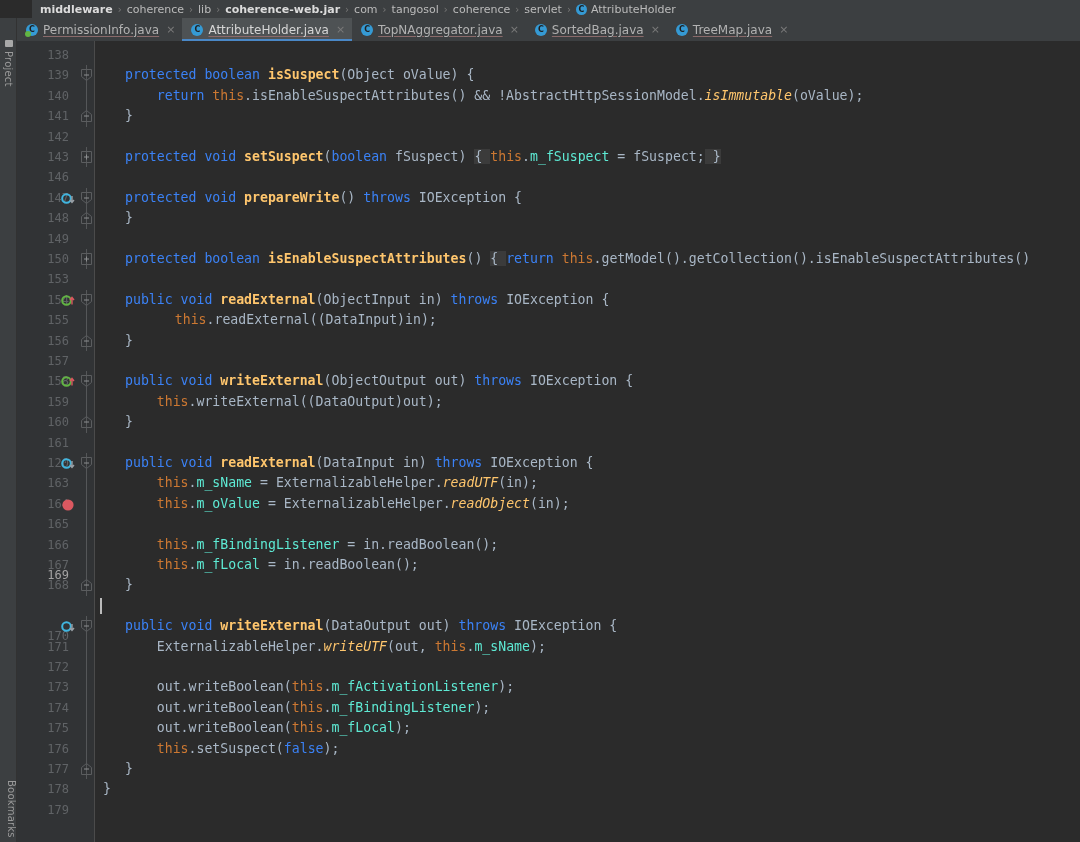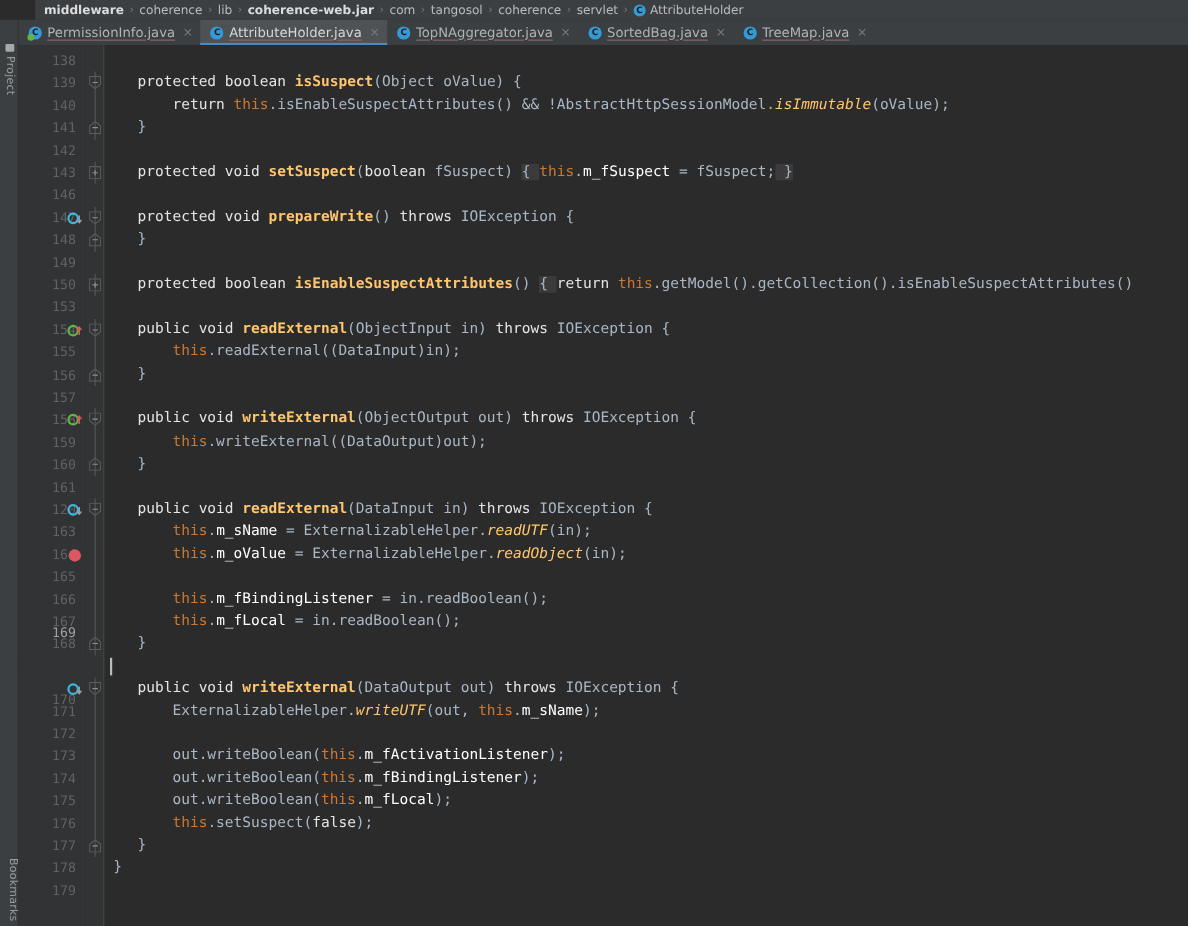--- a/index.html
+++ b/index.html
@@ -130,24 +130,24 @@
 
   
   .gic{position:absolute;width:14px;height:14px;}
 
   
   .caret{
     position:absolute;width:2px;height:16px;background:#bbbbbb;top:2px;
   }
 
   
-  .kw{color:#e5e5e5;margin-top:40px;}
+  .kw{color:#3b82f6;margin-top:40px;}
   .fnb{color:#ffc66d;font-weight:bold;}
   .sm{color:#ffc66d;font-style:italic;}
-  .fld{color:#ffffff;}
+  .fld{color:#5eead4;}
   .pl{color:#a9b7c6;}
   .br{background:#3b3b3b;color:#a9b7c6;}
   .thi{color:#cc7832;}
 </style>
 </head>
 <body>
 
 <div class="app">
 
   <div class="navbar" id="navbar">
@@ -482,21 +482,21 @@
         <div class="code" style="top: 65.2px; left: 30px;"><span class="pl">}</span></div>
         <div class="code" style="top: 85.6px; left: 30px;"></div>
         <div class="code" style="top: 106px; left: 30px;"><span class="kw">protected </span><span class="kw">void </span><span class="fnb">setSuspect</span><span class="pl">(</span><span class="kw">boolean </span><span class="pl">fSuspect) </span><span class="br">{ </span><span class="thi">this</span><span class="pl">.</span><span class="fld">m_fSuspect</span><span class="pl"> = fSuspect;</span><span class="br"> }</span></div>
         <div class="code" style="top: 126.4px; left: 30px;"></div>
         <div class="code" style="top: 146.8px; left: 30px;"><span class="kw">protected </span><span class="kw">void </span><span class="fnb">prepareWrite</span><span class="pl">() </span><span class="kw">throws </span><span class="pl">IOException {</span></div>
         <div class="code" style="top: 167.2px; left: 30px;"><span class="pl">}</span></div>
         <div class="code" style="top: 187.6px; left: 30px;"></div>
         <div class="code" style="top: 208px; left: 30px;"><span class="kw">protected </span><span class="kw">boolean </span><span class="fnb">isEnableSuspectAttributes</span><span class="pl">() </span><span class="br">{ </span><span class="kw">return </span><span class="thi">this</span><span class="pl">.getModel().getCollection().isEnableSuspectAttributes()</span></div>
         <div class="code" style="top: 228.4px; left: 30px;"></div>
         <div class="code" style="top: 248.8px; left: 30px;"><span class="kw">public </span><span class="kw">void </span><span class="fnb">readExternal</span><span class="pl">(ObjectInput in) </span><span class="kw">throws </span><span class="pl">IOException {</span></div>
-        <div class="code" style="top: 269.2px; left: 30px;"><span class="pl">    </span><span class="thi">this</span><span class="pl">.readExternal((DataInput)in);</span></div>
+        <div class="code" style="top: 269.2px; left: 48px;"><span class="pl">    </span><span class="thi">this</span><span class="pl">.readExternal((DataInput)in);</span></div>
         <div class="code" style="top: 289.6px; left: 30px;"><span class="pl">}</span></div>
         <div class="code" style="top: 310px; left: 30px;"></div>
         <div class="code" style="top: 330.4px; left: 30px;"><span class="kw">public </span><span class="kw">void </span><span class="fnb">writeExternal</span><span class="pl">(ObjectOutput out) </span><span class="kw">throws </span><span class="pl">IOException {</span></div>
         <div class="code" style="top: 350.8px; left: 30px;"><span class="pl">    </span><span class="thi">this</span><span class="pl">.writeExternal((DataOutput)out);</span></div>
         <div class="code" style="top: 371.2px; left: 30px;"><span class="pl">}</span></div>
         <div class="code" style="top: 391.6px; left: 30px;"></div>
         <div class="code" style="top: 412px; left: 30px;"><span class="kw">public </span><span class="kw">void </span><span class="fnb">readExternal</span><span class="pl">(DataInput in) </span><span class="kw">throws </span><span class="pl">IOException {</span></div>
         <div class="code" style="top: 432.4px; left: 30px;"><span class="pl">    </span><span class="thi">this</span><span class="pl">.</span><span class="fld">m_sName</span><span class="pl"> = ExternalizableHelper.</span><span class="sm">readUTF</span><span class="pl">(in);</span></div>
         <div class="code" style="top: 452.8px; left: 30px;"><span class="pl">    </span><span class="thi">this</span><span class="pl">.</span><span class="fld">m_oValue</span><span class="pl"> = ExternalizableHelper.</span><span class="sm">readObject</span><span class="pl">(in);</span></div>
         <div class="code" style="top: 493.6px; left: 30px;"><span class="pl">    </span><span class="thi">this</span><span class="pl">.</span><span class="fld">m_fBindingListener</span><span class="pl"> = in.readBoolean();</span></div>

